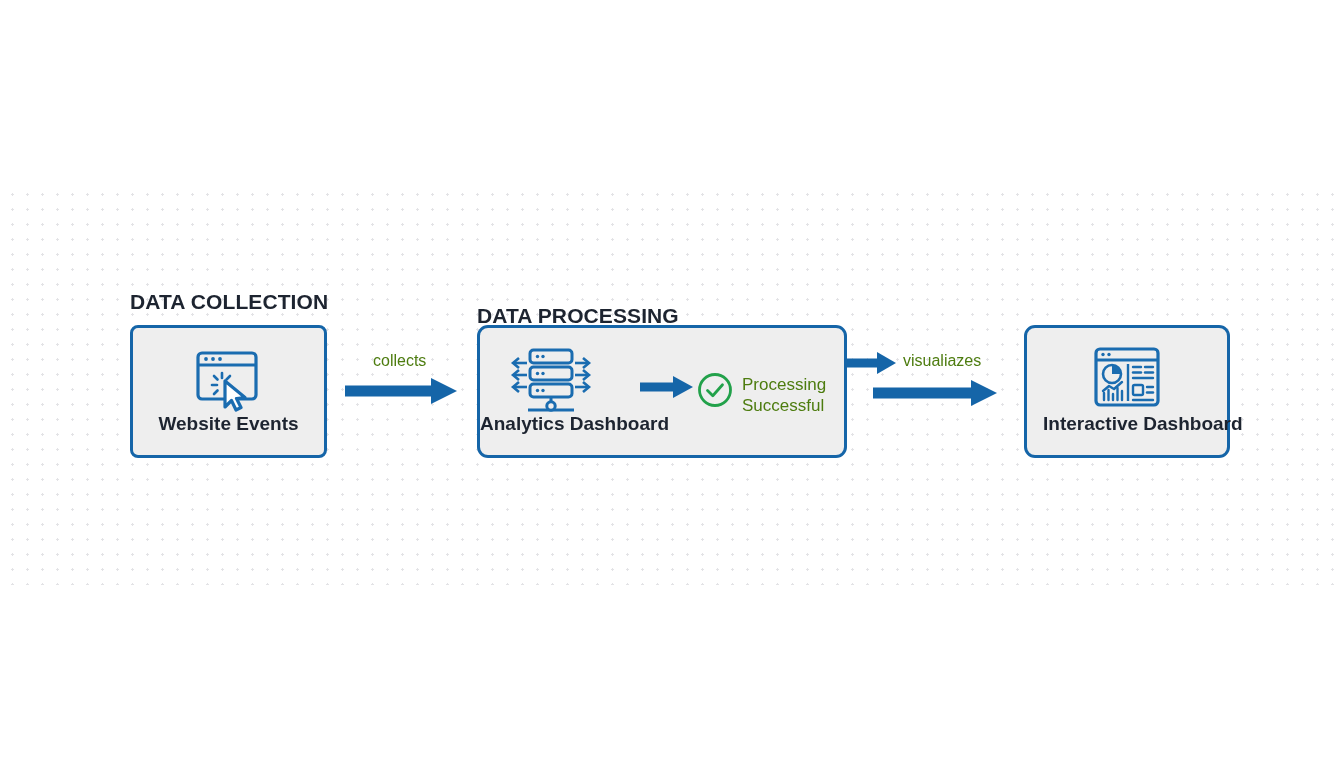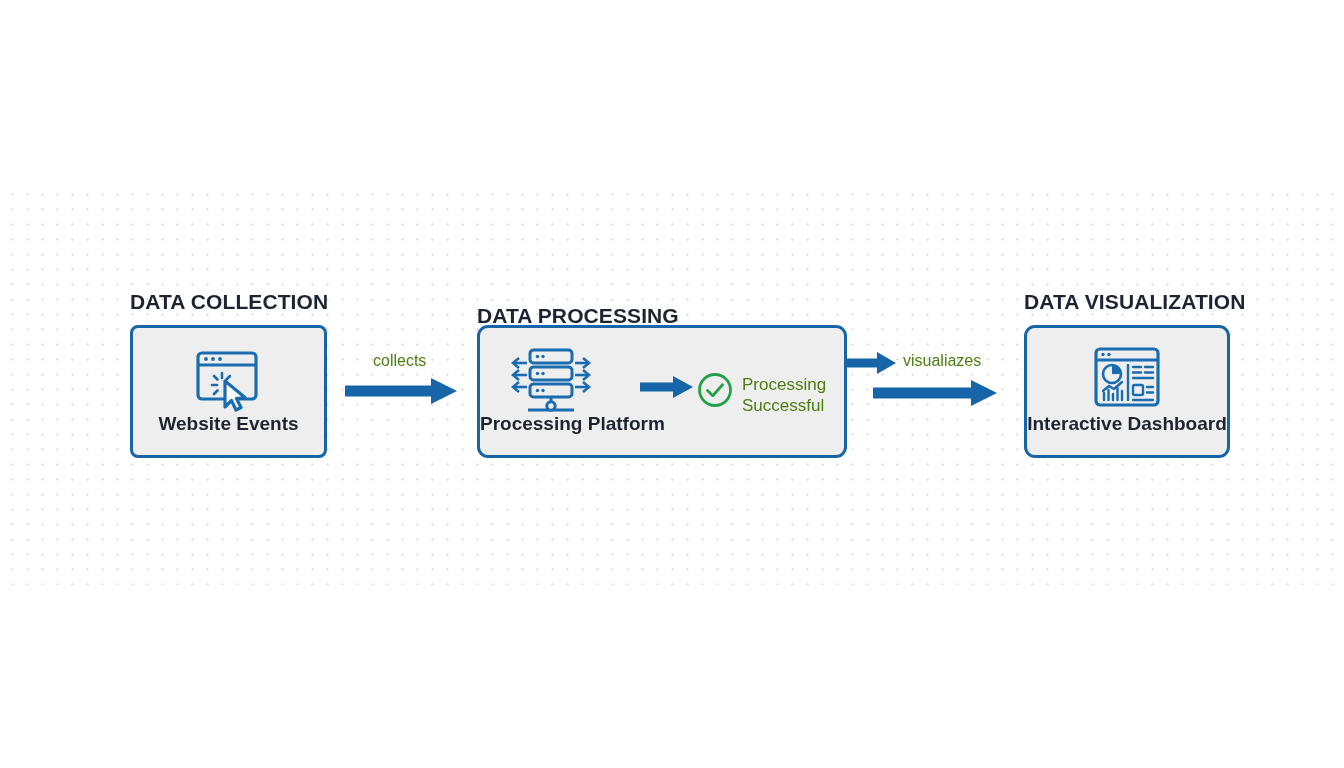--- a/index.html
+++ b/index.html
@@ -191,21 +191,21 @@
         </g>
 
         <g stroke="#1a6cb0" stroke-width="3" fill="none">
           <line x1="49" y1="51" x2="49" y2="56"></line>
           <line x1="26" y1="64" x2="72" y2="64"></line>
         </g>
         <circle cx="49" cy="60" r="4.2" fill="#eeeeee" stroke="#1a6cb0" stroke-width="3"></circle>
       </svg>
     </div>
 
-    <div class="card-label" style="left:0; width:170px; top:85px;">Processing Platform</div>
+    <div class="card-label" style="left:0; width:170px; top:85px;">Analytics Dashboard</div>
 
     <div class="arrow" style="left:160px; top:48px; width:53px; height:22px;">
       <div class="shaft" style="width:36px; height:9px;"></div>
       <div class="head" style="border-width:11px 0 11px 20px;"></div>
     </div>
 
     <div class="icon-wrap" style="left:216px; top:43px;">
       <svg width="38" height="38" viewBox="0 0 38 38">
         <circle cx="19" cy="19" r="15.5" fill="none" stroke="#22a14a" stroke-width="2.8"></circle>
         <polyline points="11.5,19.5 16.8,24.8 26.5,13.8" fill="none" stroke="#22a14a" stroke-width="2.8" stroke-linecap="round" stroke-linejoin="round"></polyline>
@@ -221,21 +221,20 @@
     <div class="head" style="border-width:11px 0 11px 19px;"></div>
   </div>
 
   <div class="edge-label" style="left:903px; top:352px;">visualiazes</div>
 
   <div class="arrow" style="left:873px; top:380px; width:124px; height:26px;">
     <div class="shaft" style="width:99px; height:11px;"></div>
     <div class="head" style="border-width:13px 0 13px 26px;"></div>
   </div>
 
-  <div class="stage-title" style="left:1024px; top:290px; width:205px;">DATA VISUALIZATION</div>
 
   <div class="card" style="left:1024px; top:325px; width:206px; height:133px;">
 
     <div class="icon-wrap" style="left:50%; top:18px; transform:translateX(-50%);">
       <svg width="70" height="64" viewBox="0 0 70 64">
         <rect x="4" y="3" width="62" height="56" rx="4" ry="4" fill="none" stroke="#1a6cb0" stroke-width="3.2"></rect>
         <line x1="4" y1="14" x2="66" y2="14" stroke="#1a6cb0" stroke-width="2.8"></line>
         <circle cx="11" cy="8.5" r="1.7" fill="#1a6cb0"></circle>
         <circle cx="17" cy="8.5" r="1.7" fill="#1a6cb0"></circle>
 
@@ -262,16 +261,16 @@
         </g>
         <rect x="41" y="39" width="10" height="10" rx="1.5" ry="1.5" fill="none" stroke="#1a6cb0" stroke-width="2.4"></rect>
         <g stroke="#1a6cb0" stroke-width="2.4" stroke-linecap="round">
           <line x1="55" y1="41" x2="61" y2="41"></line>
           <line x1="55" y1="46.5" x2="61" y2="46.5"></line>
           <line x1="41" y1="54" x2="61" y2="54"></line>
         </g>
       </svg>
     </div>
 
-    <div class="card-label" style="top:85px;">Interactive Dashboard</div>
+    <div class="card-label" style="top:85px;padding-left:16px;">Interactive Dashboard</div>
   </div>
 
 </div>
 
 </body></html>

